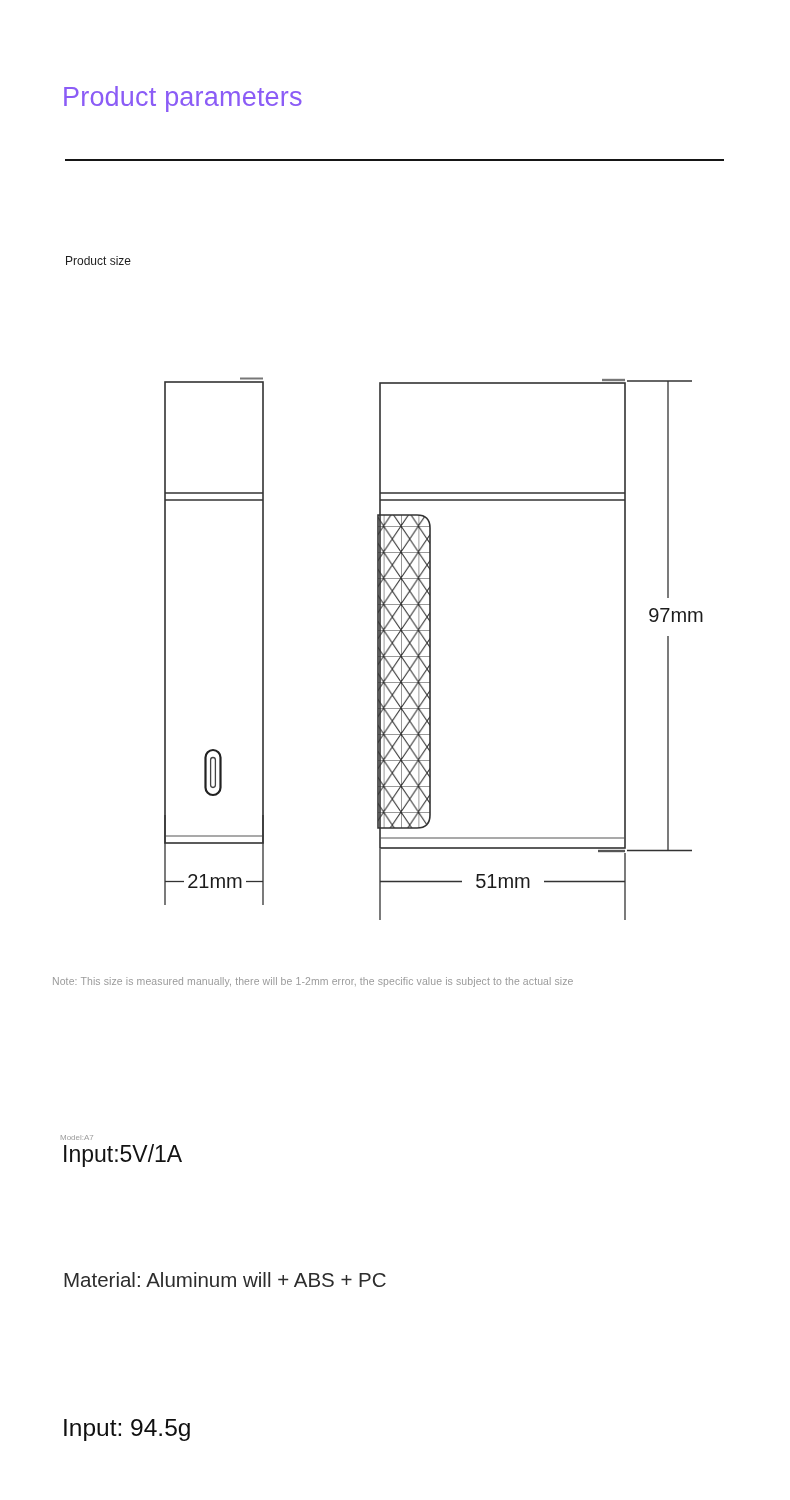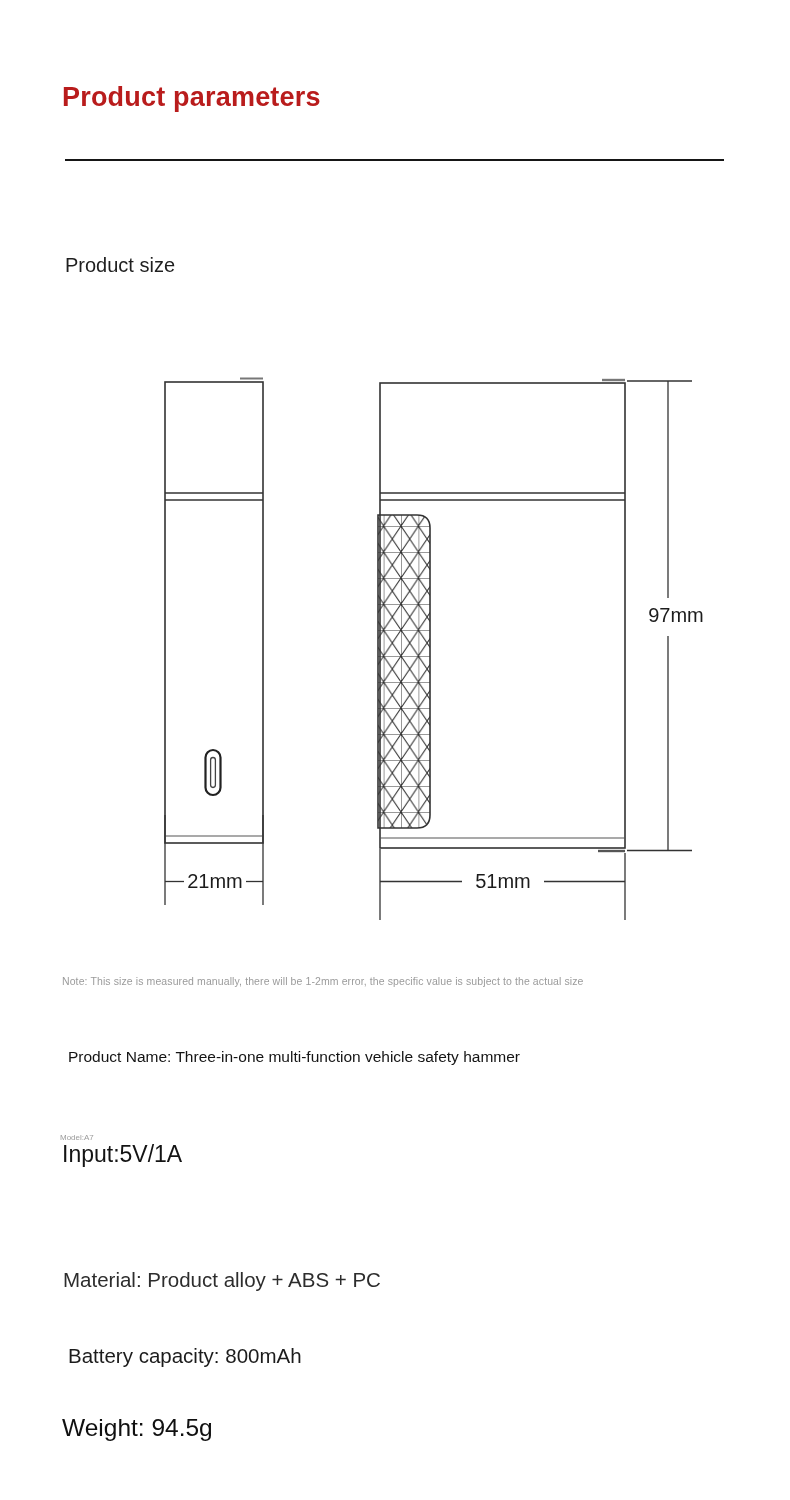--- a/index.html
+++ b/index.html
@@ -9,46 +9,46 @@
     position: relative;
     width: 790px;
     height: 1500px;
     background: #ffffff;
     overflow: hidden;
   }
   .abs { position: absolute; white-space: nowrap; }
   .page-title {
     left: 62px; top: 82px;
     font-size: 27px;
-    font-weight: 700;
-    color: #b91c1c;
+    font-weight: 400;
+    color: #8b5cf6;
     letter-spacing: 0.2px;
   }
   .title-divider {
     left: 65px; top: 159px;
     width: 659px; height: 2px;
     background: #161616;
   }
   .section-label {
     left: 65px; top: 254px;
-    font-size: 20px;
+    font-size: 12px;
     color: #1f1f1f;
   }
   .diagram-svg {
     position: absolute;
     left: 140px; top: 370px;
     width: 570px; height: 560px;
   }
   .dim-text {
     font-family: "Liberation Sans", "DejaVu Sans", sans-serif;
     font-size: 20px;
     fill: #1c1c1c;
   }
   .measurement-note {
-    left: 62px; top: 975px;
+    left: 52px; top: 975px;
     font-size: 10.5px;
     color: #9b9b9b;
     letter-spacing: 0.1px;
     text-align: center;
   }
   .spec-product-name {
     left: 68px; top: 1048px;
     font-size: 15.5px;
     color: #141414;
   }
@@ -146,25 +146,23 @@
       <line x1="240" y1="479" x2="240" y2="550"></line>
       <line x1="485" y1="483" x2="485" y2="550"></line>
       <line x1="240" y1="511.5" x2="322" y2="511.5"></line>
       <line x1="404" y1="511.5" x2="485" y2="511.5"></line>
     </g>
     <text class="dim-text" x="363" y="518" text-anchor="middle">51mm</text>
   </svg>
 
   <div class="abs measurement-note">Note: This size is measured manually, there will be 1-2mm error, the specific value is subject to the actual size</div>
 
-  <div class="abs spec-product-name">Product Name: Three-in-one multi-function vehicle safety hammer</div>
 
   <div class="abs spec-model">Model:A7</div>
 
   <div class="abs spec-input">Input:5V/1A</div>
 
-  <div class="abs spec-material">Material: Product alloy + ABS + PC</div>
+  <div class="abs spec-material">Material: Aluminum will + ABS + PC</div>
 
-  <div class="abs spec-battery">Battery capacity: 800mAh</div>
 
-  <div class="abs spec-weight">Weight: 94.5g</div>
+  <div class="abs spec-weight">Input: 94.5g</div>
 
 </div>
 
 </body></html>

